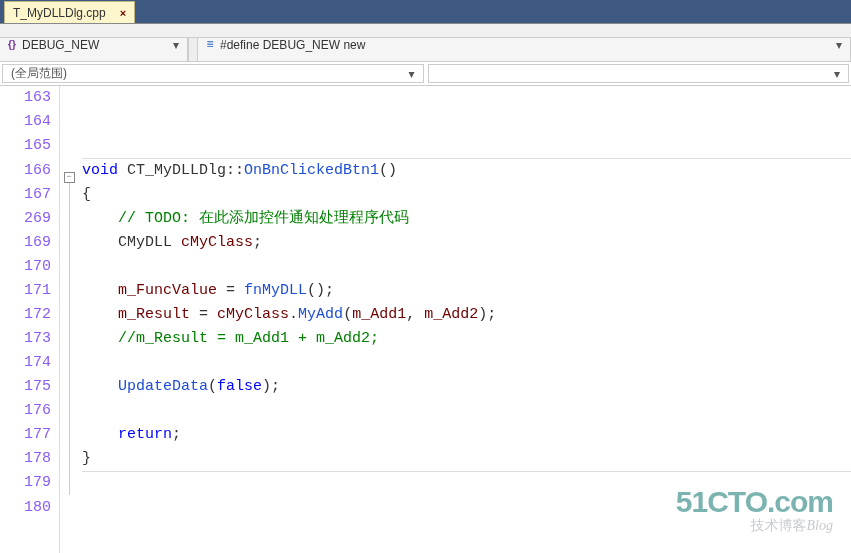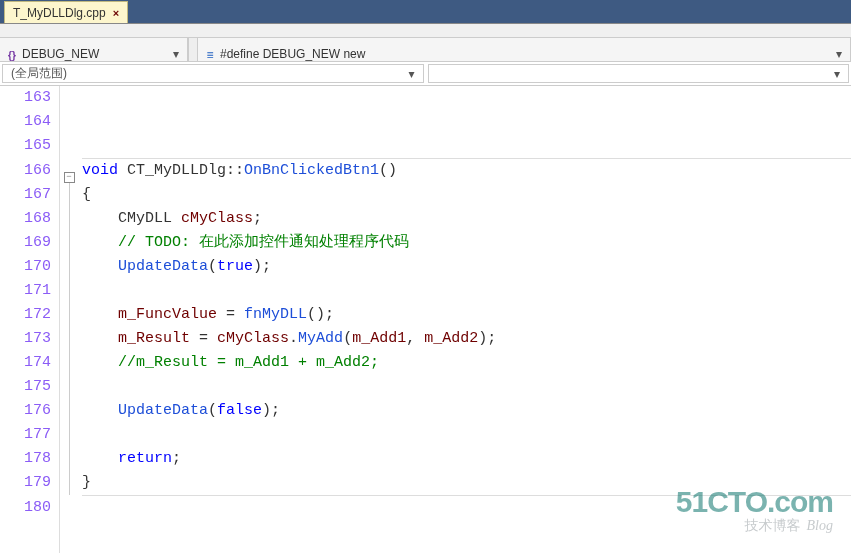--- a/index.html
+++ b/index.html
@@ -1,22 +1,22 @@
 <!DOCTYPE html>
 <html><head>
 <meta charset="utf-8">
 <style>
 * { margin: 0; padding: 0; box-sizing: border-box; }
 body { font-family: "Segoe UI", Tahoma, sans-serif; font-size: 12px; background: #fff; width: 851px; height: 553px; overflow: hidden; position: relative; }
 .tab-bar { background: #3e5a82; height: 24px; display: flex; align-items: flex-end; padding-left: 4px; border-bottom: 1px solid #888; }
-.tab { background: #fdf6cd; border: 1px solid #c0b880; border-bottom: none; padding: 3px 8px; display: flex; align-items: center; gap: 7px; height: 22px; font-size: 12px; color: #333; }
+.tab { background: #fdf6cd; border: 1px solid #c0b880; border-bottom: none; padding: 3px 8px; display: flex; align-items: center; gap: 14px; height: 22px; font-size: 12px; color: #333; }
 .tab-close { color: #6a0000; font-weight: bold; font-size: 11px; cursor: pointer; }
 .filler-strip { height: 14px; background: #f0f0f0; border-bottom: 1px solid #ccc; }
 .dropdown-row { display: flex; background: #f5f5f5; border-bottom: 1px solid #ccc; height: 24px; }
-.dropdown { display: flex; align-items: flex-end; padding: 0 6px; border-right: 1px solid #ccc; gap: 4px; }
+.dropdown { display: flex; align-items: flex-start; padding: 0 6px; border-right: 1px solid #ccc; gap: 4px; }
 .dropdown .icon { width: 12px; height: 12px; display: inline-flex; align-items: center; justify-content: center; }
 .dropdown .text { flex: 1; white-space: nowrap; overflow: hidden; color: #333; }
 .dropdown .arrow { width: 10px; color: #555; display: flex; align-items: center; justify-content: center; }
 .dd1 { width: 188px; }
 .dd2 { flex: 1; }
 .splitter-v { width: 10px; border-left: 1px solid #ccc; border-right: 1px solid #ccc; background: #eee; }
 .scope-row { display: flex; background: #fff; border-bottom: 1px solid #ccc; height: 24px; }
 .scope { flex: 1; display: flex; align-items: center; padding: 0 8px; border: 1px solid #ccc; margin: 2px; color: #555; justify-content: space-between; }
 .scope .arrow { margin-left: auto; }
 .editor { display: flex; background: #fff; font-family: Consolas, "Courier New", monospace; font-size: 15px; height: calc(100% - 86px); }
@@ -32,21 +32,21 @@
 .cls { color: #333; }
 .fn { color: #1d4ed8; }
 .id { color: #6f0000; }
 .comment { color: #008000; }
 .lit { color: #0000ff; }
 .op { color: #333; }
 .sep-row { height: 1px; background: #ddd; }
 .watermark { position: absolute; right: 18px; bottom: 18px; text-align: right; opacity: 0.55; pointer-events: none; font-family: Arial, sans-serif; }
 .watermark .wm1 { color: #0f766e; font-size: 30px; font-weight: bold; letter-spacing: -1px; text-shadow: 0 1px 0 #fff; }
 .watermark .wm2 { color: #9aa1a5; font-size: 14px; margin-top: -2px; }
-.watermark .wm2 .blog { font-style: italic; font-family: "Times New Roman", serif; margin-left: 6px; }
+.watermark .wm2 .blog { font-style: italic; font-family: "Times New Roman", serif; }
 .bracket-icon::before { content: "{}"; color: #7030a0; font-weight: bold; font-size: 10px; }
 .define-icon::before { content: "≡"; color: #2060c0; font-weight: bold; font-size: 12px; }
 </style>
 </head>
 <body>
 
 <div class="tab-bar">
   <div class="tab">
     <span>T_MyDLLDlg.cpp</span>
     <span class="tab-close">×</span>
@@ -81,21 +81,21 @@
 </div>
 
 <div class="editor">
   <div class="gutter" id="gutter">
       <div>163</div>
       <div>164</div>
       <div>165</div>
       <div style="height: 1px;"></div>
       <div>166</div>
       <div>167</div>
-      <div>168</div>
+      <div>269</div>
       <div>169</div>
       <div>170</div>
       <div>171</div>
       <div>172</div>
       <div>173</div>
       <div>174</div>
       <div>175</div>
       <div>176</div>
       <div>177</div>
       <div>178</div>
@@ -151,23 +151,22 @@
       <div style="height: 1px;"></div>
       <div></div>
     </div>
   <div class="code" id="code">
       <div class="line"></div>
       <div class="line"></div>
       <div class="line"></div>
       <div class="sep-row"></div>
       <div class="line"><span class="kw">void</span><span> </span><span class="cls">CT_MyDLLDlg</span><span class="op">::</span><span class="fn">OnBnClickedBtn1</span><span class="op">()</span></div>
       <div class="line"><span class="op">{</span></div>
+      <div class="line"><span>    </span><span class="comment">// TODO: 在此添加控件通知处理程序代码</span></div>
       <div class="line"><span>    </span><span class="cls">CMyDLL</span><span> </span><span class="id">cMyClass</span><span class="op">;</span></div>
-      <div class="line"><span>    </span><span class="comment">// TODO: 在此添加控件通知处理程序代码</span></div>
-      <div class="line"><span>    </span><span class="fn">UpdateData</span><span class="op">(</span><span class="lit">true</span><span class="op">);</span></div>
       <div class="line"></div>
       <div class="line"><span>    </span><span class="id">m_FuncValue</span><span> </span><span class="op">=</span><span> </span><span class="fn">fnMyDLL</span><span class="op">();</span></div>
       <div class="line"><span>    </span><span class="id">m_Result</span><span> </span><span class="op">=</span><span> </span><span class="id">cMyClass</span><span class="op">.</span><span class="fn">MyAdd</span><span class="op">(</span><span class="id">m_Add1</span><span class="op">, </span><span class="id">m_Add2</span><span class="op">);</span></div>
       <div class="line"><span>    </span><span class="comment">//m_Result = m_Add1 + m_Add2;</span></div>
       <div class="line"></div>
       <div class="line"><span>    </span><span class="fn">UpdateData</span><span class="op">(</span><span class="lit">false</span><span class="op">);</span></div>
       <div class="line"></div>
       <div class="line"><span>    </span><span class="kw">return</span><span class="op">;</span></div>
       <div class="line"><span class="op">}</span></div>
       <div class="sep-row"></div>

